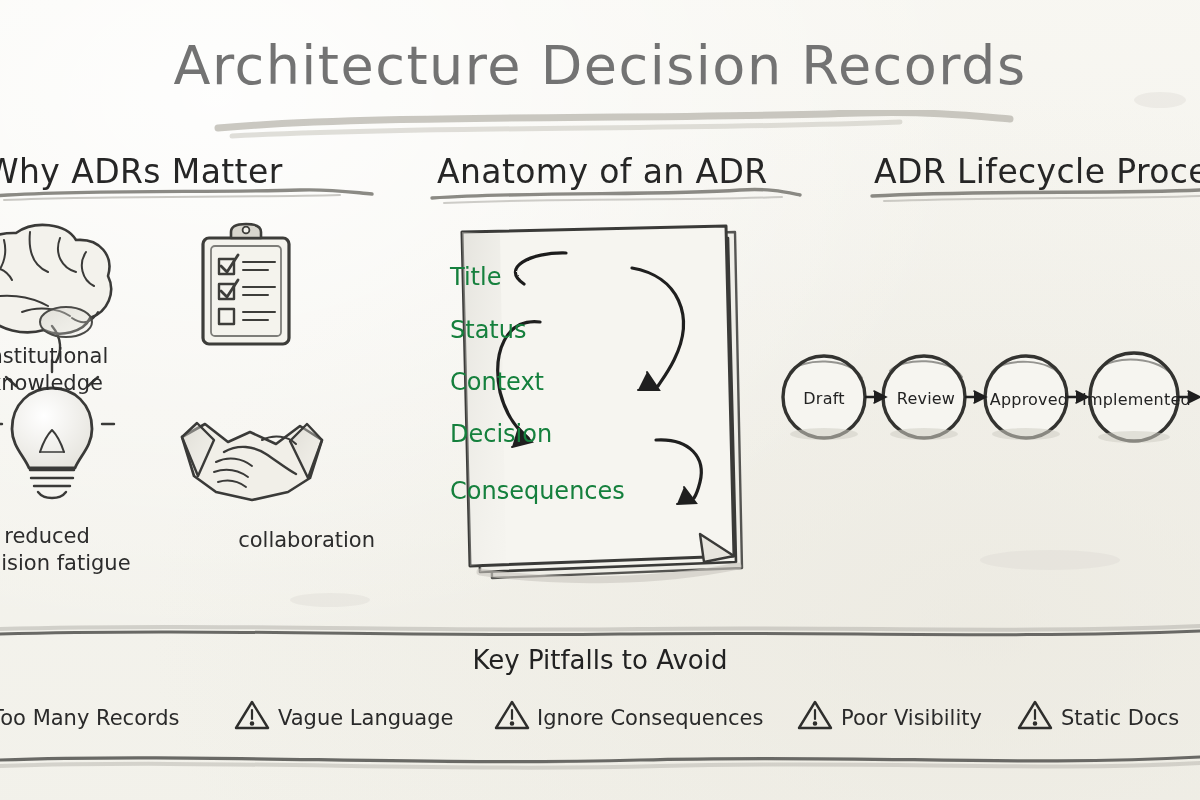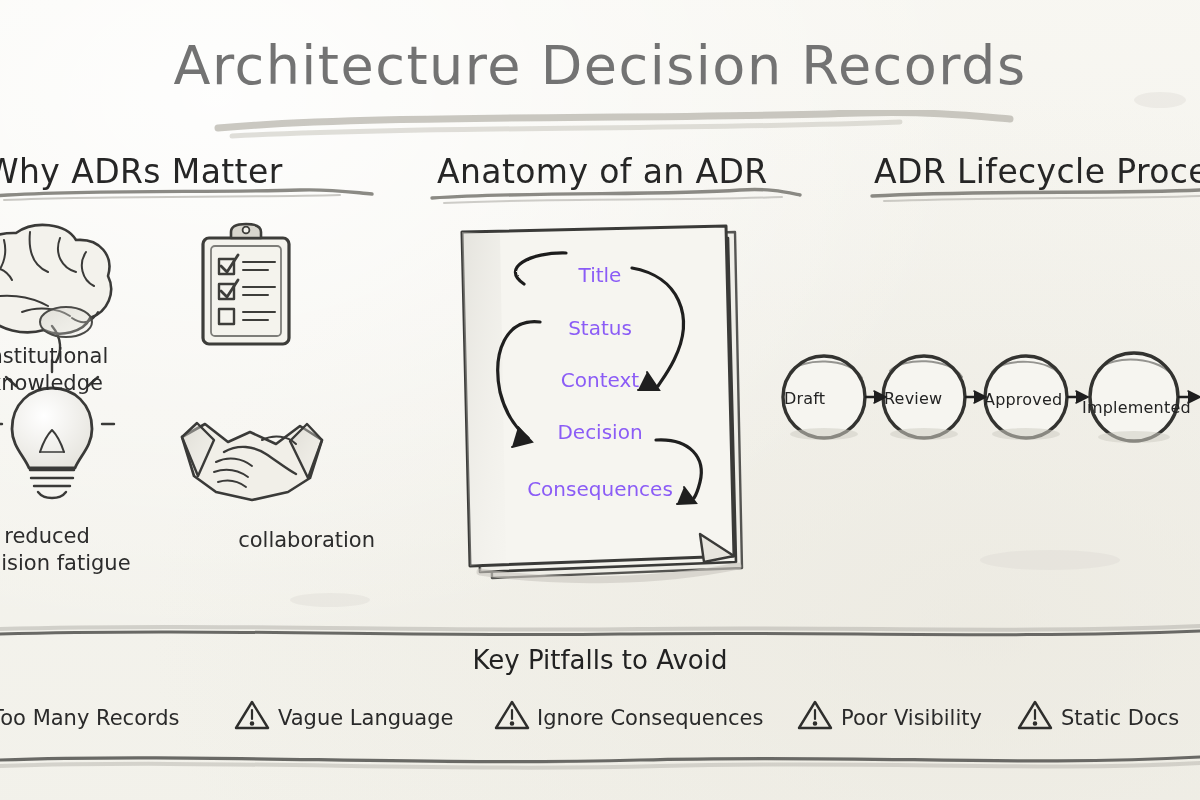--- a/index.html
+++ b/index.html
@@ -65,41 +65,42 @@
     text-align: center;
     line-height: 27px;
     white-space: pre-line;
   }
   #label-institutional { left: -44px; top: 343px; width: 180px; }
   #label-compliance    { left: 150px; top: 355px; width: 200px; text-align: left; }
   #label-fatigue       { left: -48px; top: 523px; width: 190px; }
   #label-collaboration { left: 175px; top: 527px; width: 200px; text-align: right; }
 
   .anat-line {
-    font-size: 20px;
-    color: #8b5cf6;
-    text-align: center;
+    font-size: 24px;
+    color: #15803d;
+    text-align: left;
     width: 300px;
     left: 450px;
   }
   #anat-0 { top: 263px; }
   #anat-1 { top: 316px; }
   #anat-2 { top: 368px; }
   #anat-3 { top: 420px; }
   #anat-4 { top: 477px; }
 
   .cycle-label {
     font-size: 16px;
     color: #232323;
+    text-align: center;
     letter-spacing: 0.2px;
   }
   #cyc-0 { left: 784px; top: 389px; width: 80px; }
   #cyc-1 { left: 884px; top: 389px; width: 84px; }
   #cyc-2 { left: 984px; top: 390px; width: 90px; }
-  #cyc-3 { left: 1082px; top: 390px; width: 108px; margin-top: 8px; }
+  #cyc-3 { left: 1082px; top: 390px; width: 108px; }
 
   .pitfall-title {
     left: 0;
     top: 645px;
     width: 1200px;
     text-align: center;
     font-size: 26px;
     color: #222;
   }
   .pitfall-label {

